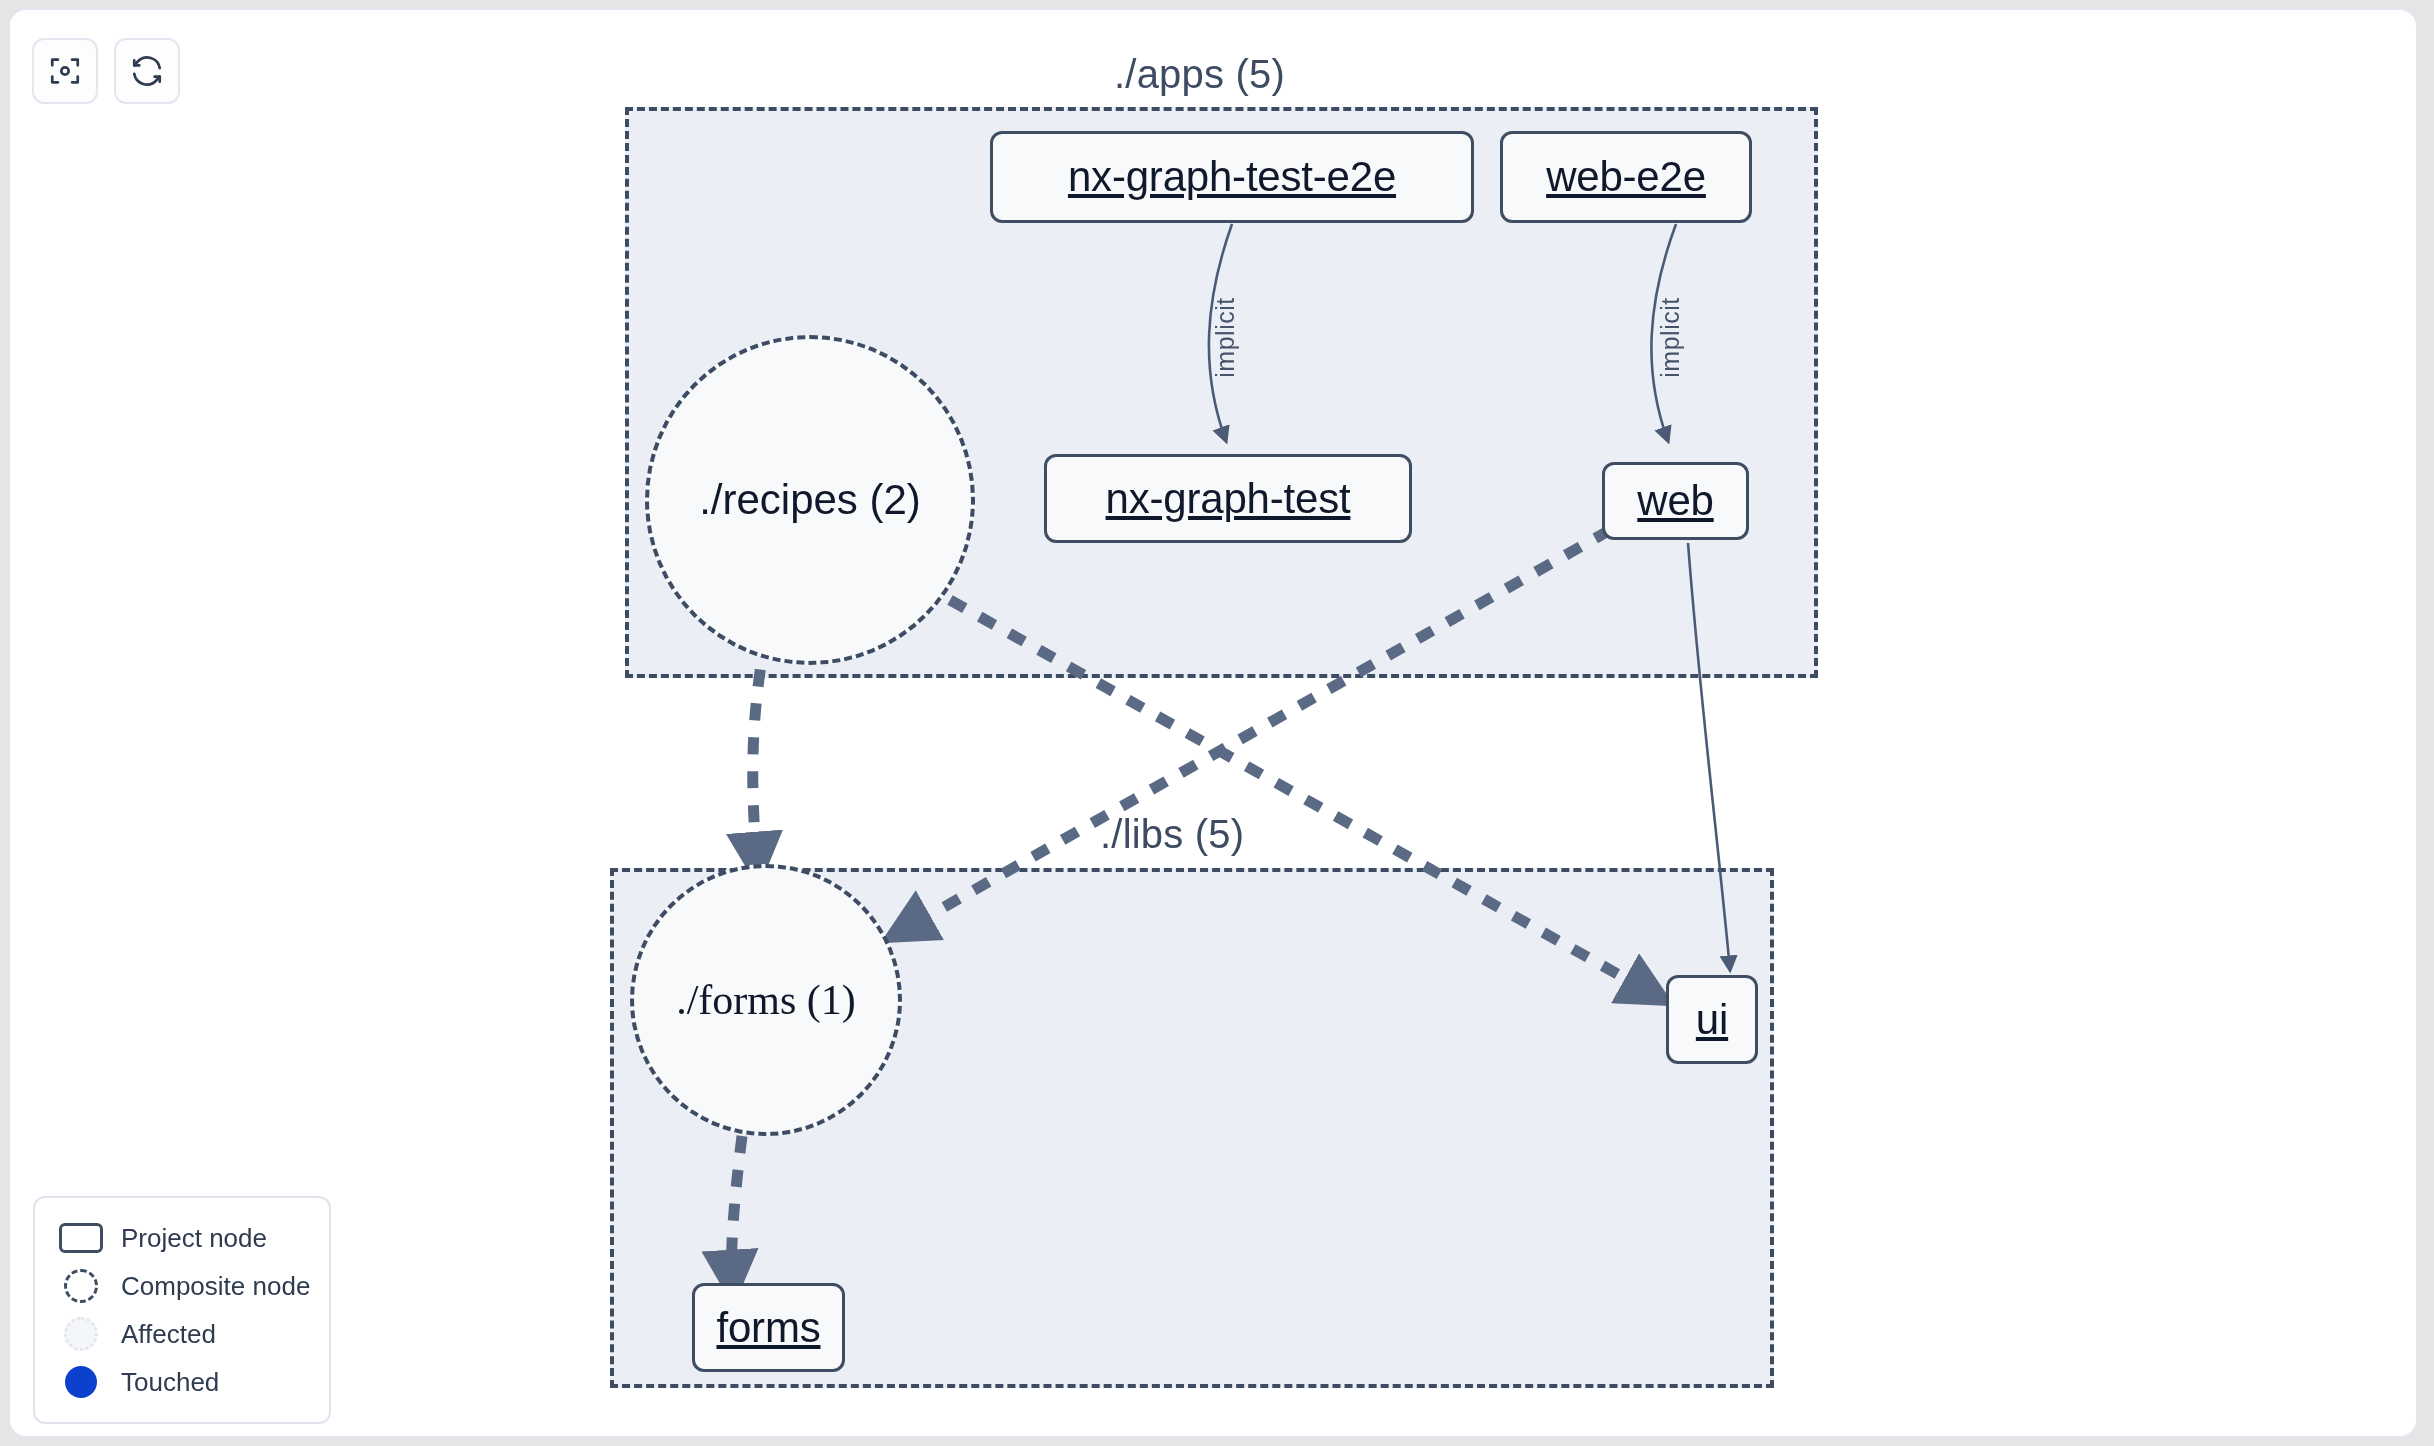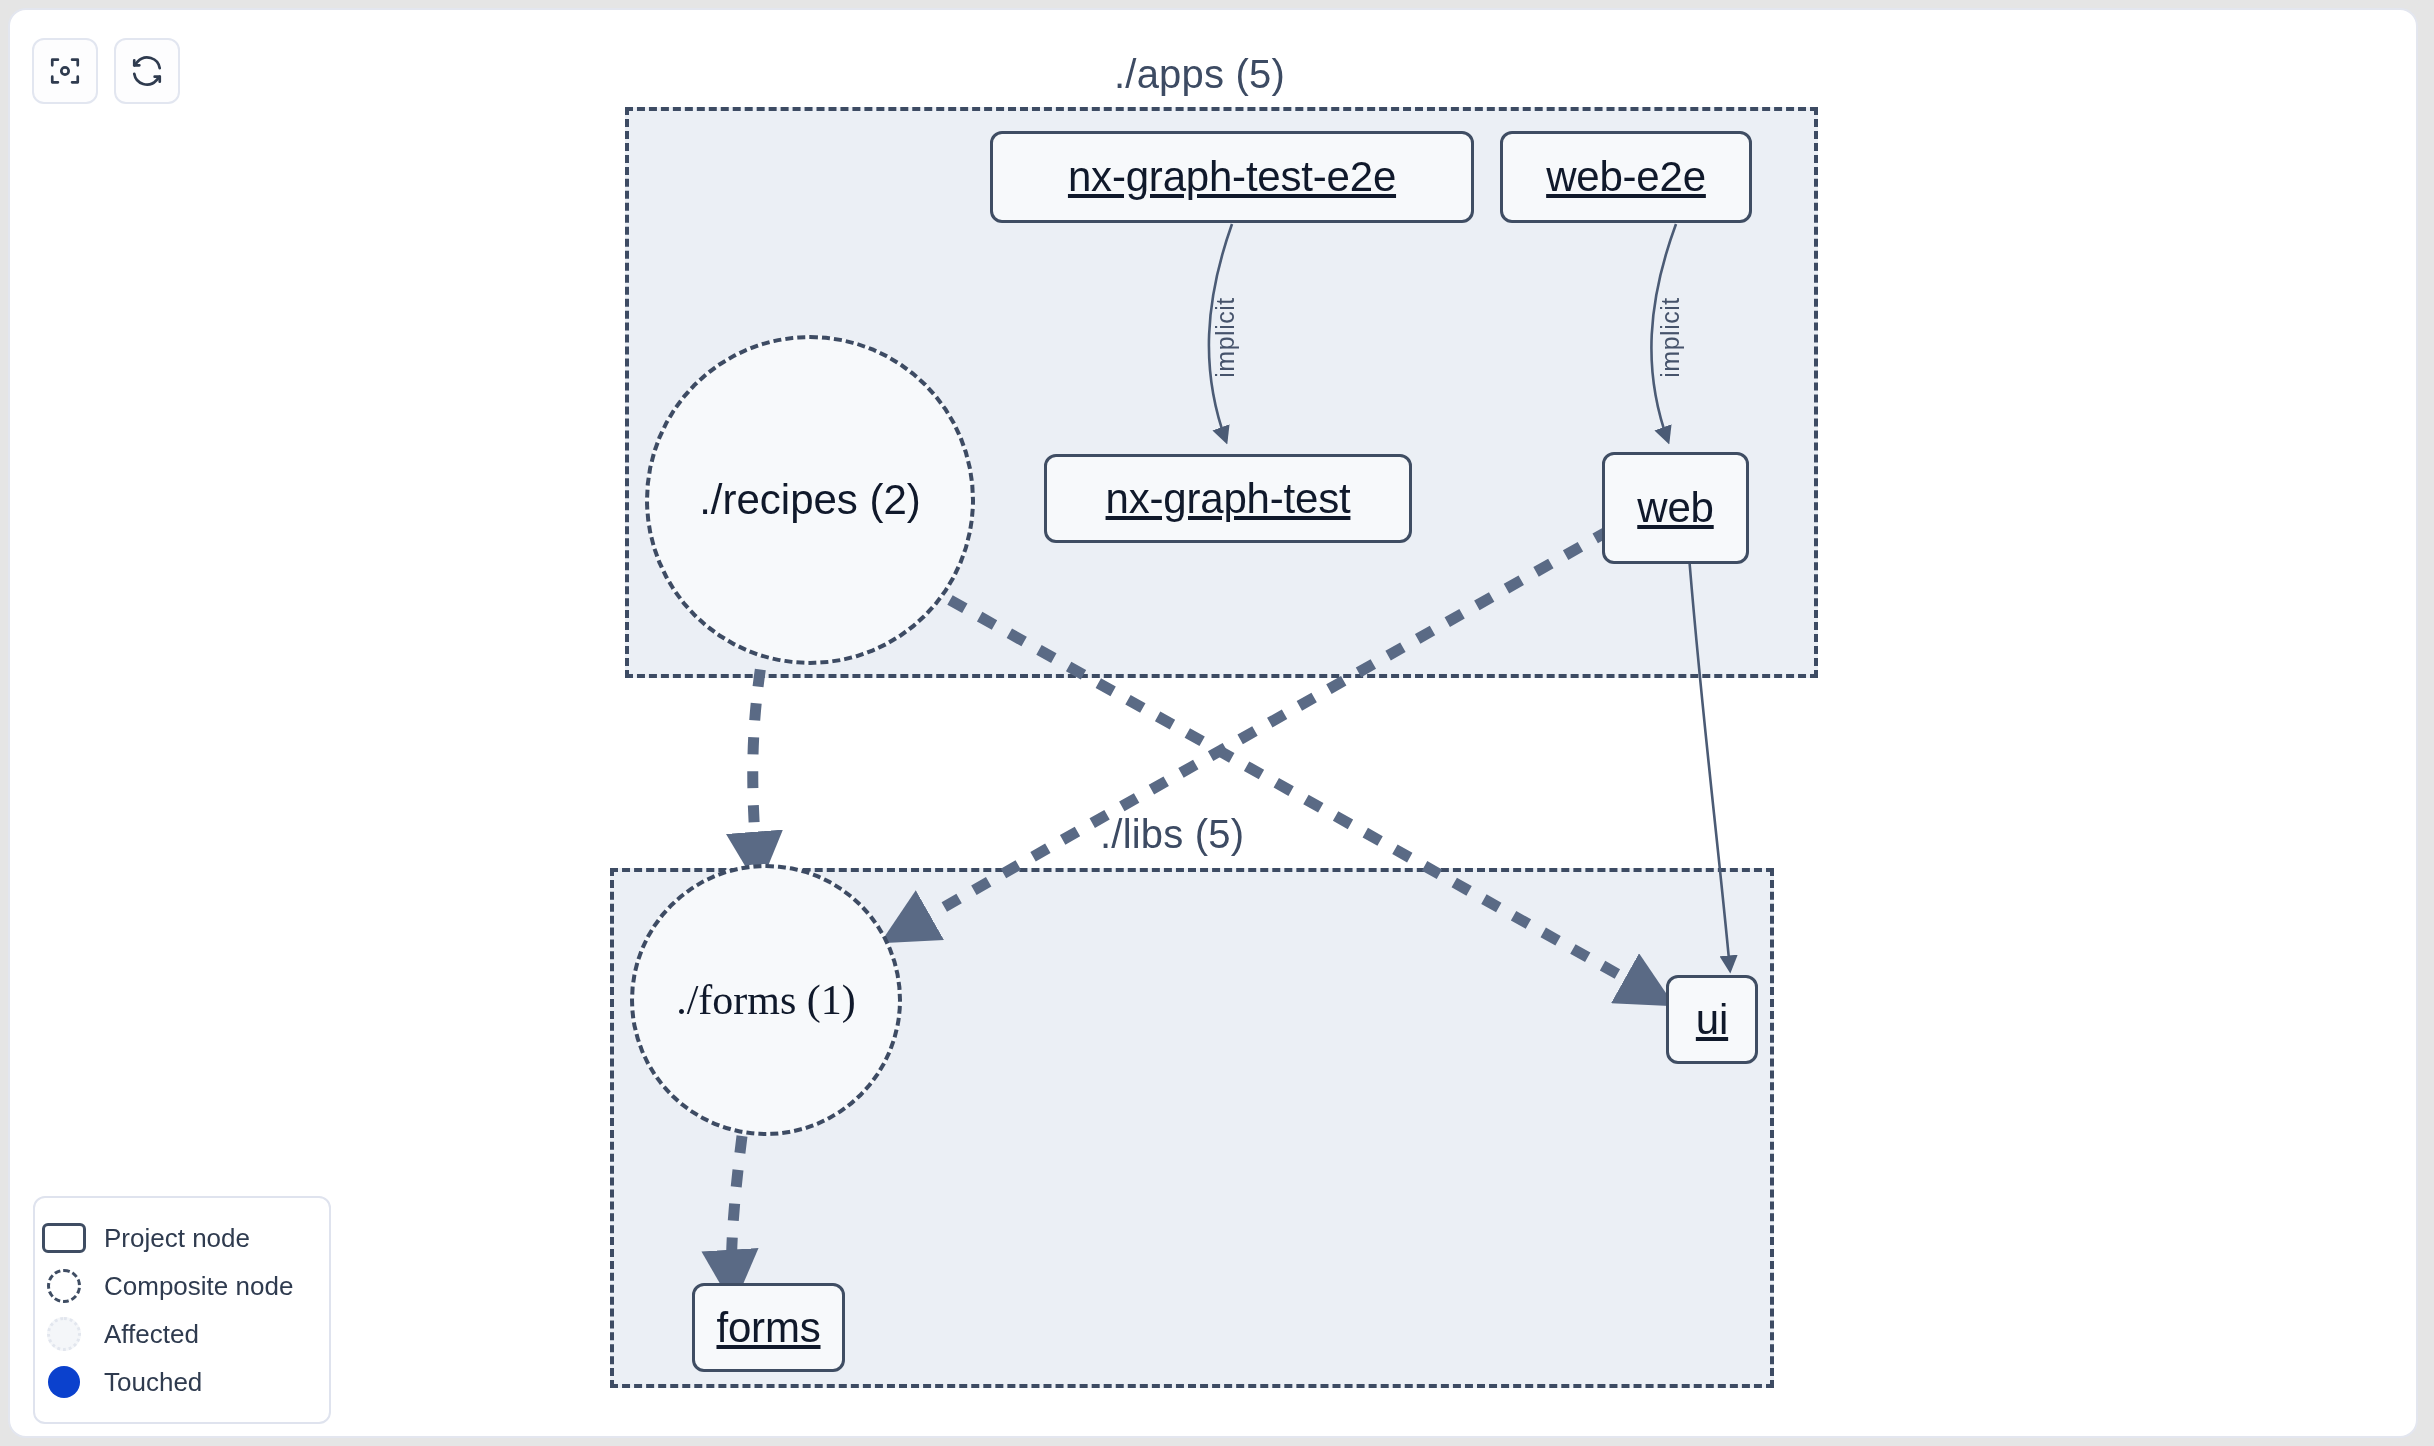--- a/index.html
+++ b/index.html
@@ -134,21 +134,21 @@
 
   
   .legend {
     position: absolute;
     left: 33px;
     top: 1196px;
     width: 298px;
     border: 2px solid #dfe3ee;
     border-radius: 12px;
     background: #ffffff;
-    padding: 16px 1px;
+    padding: 16px 18px;
     box-sizing: border-box;
     z-index: 40;
   }
   .legend-row {
     display: flex;
     align-items: center;
     height: 48px;
   }
   .legend-swatch {
     width: 56px;
@@ -264,21 +264,21 @@
     </div>
 
     <div class="composite" style="left:645px; top:335px; width:330px; height:330px;">
       <span>./recipes (2)</span>
     </div>
 
     <div class="node" style="left:1044px; top:454px; width:368px; height:89px;">
       <span>nx-graph-test</span>
     </div>
 
-    <div class="node" style="left:1602px; top:452px; width:147px; height:112px;">
+    <div class="node" style="left:1602px; top:462px; width:147px; height:78px;">
       <span>web</span>
     </div>
 
     <div class="composite" style="left:630px; top:864px; width:272px; height:272px;font-family:Liberation Serif, serif;">
       <span>./forms (1)</span>
     </div>
 
     <div class="node" style="left:1666px; top:975px; width:92px; height:89px;">
       <span>ui</span>
     </div>

